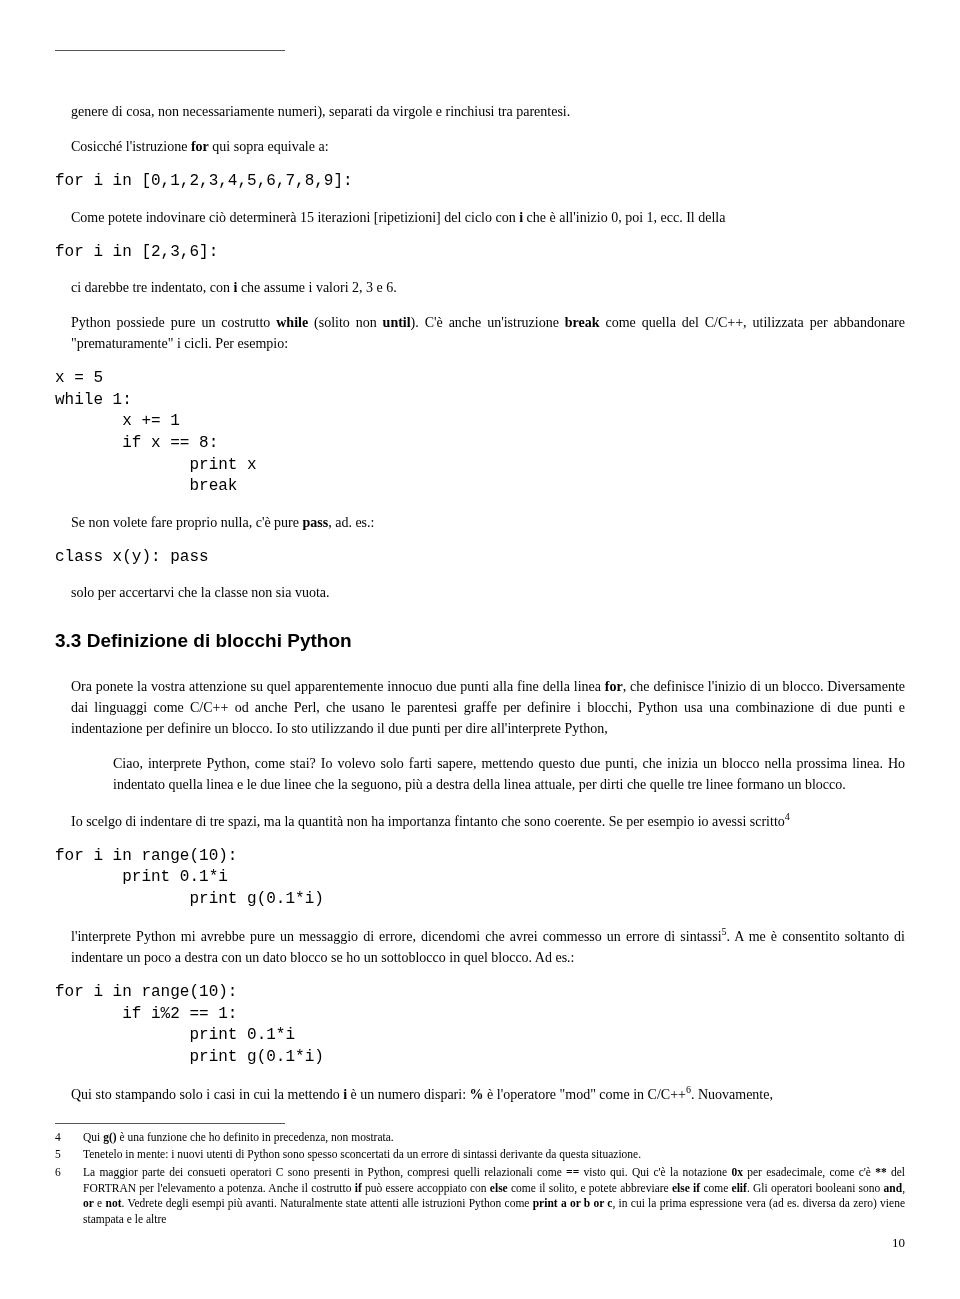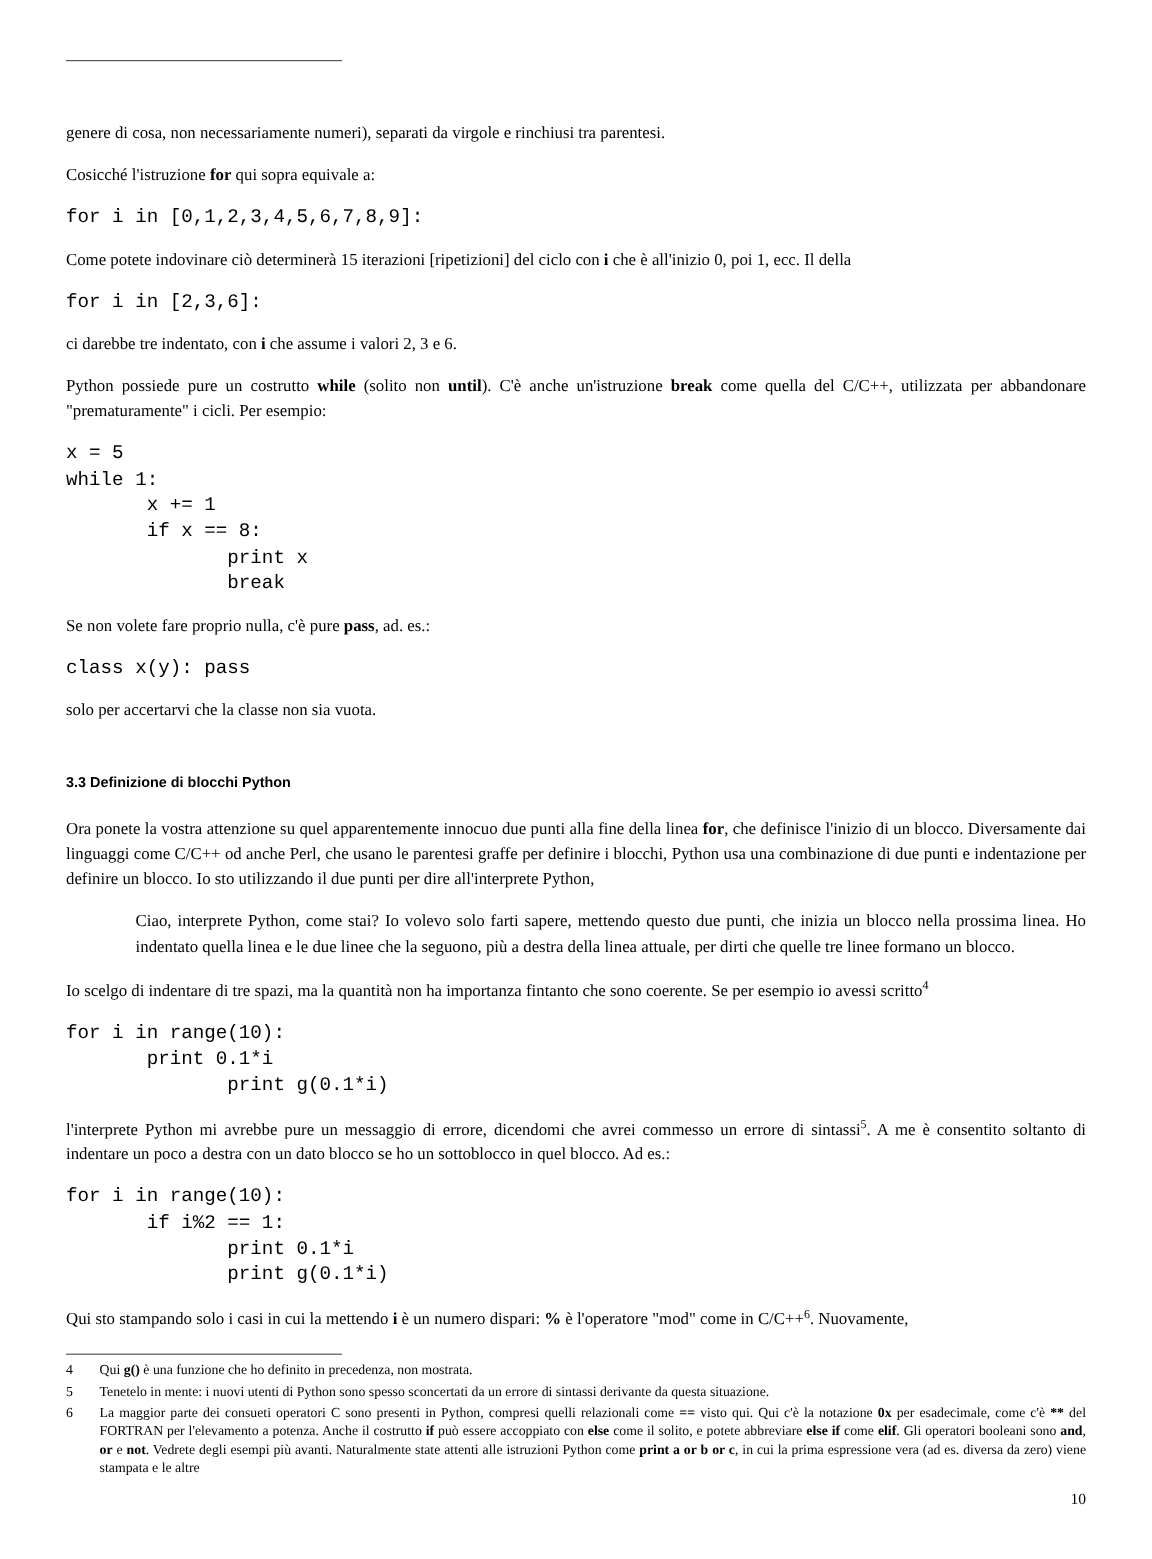--- a/index.html
+++ b/index.html
@@ -13,35 +13,35 @@
     width: 960px;
     box-sizing: border-box;
   }
   hr.header-rule {
     margin: 0 0 50px 0;
     width: 230px;
     border: none;
     border-top: 1px solid #555;
   }
   p {
-    margin: 0 0 14px 0;
+    margin: 0 0 14px 16px;
     text-align: justify;
   }
   pre {
     font-family: "Courier New", monospace;
     font-size: 16px;
     margin: 8px 0 14px 0;
     line-height: 1.35;
   }
   .bold { font-weight: bold; }
   h2 {
     font-family: Arial, Helvetica, sans-serif;
-    font-size: 12px;
+    font-size: 19px;
     font-weight: bold;
-    margin: 40px 0 20px 0;
+    margin: 24px 0 20px 0;
   }
   .quote-block {
     margin: 10px 0 14px 58px;
     text-align: justify;
   }
   .footnotes-rule {
     width: 230px;
     border: none;
     border-top: 1px solid #555;
     margin: 18px 0 6px 0;

